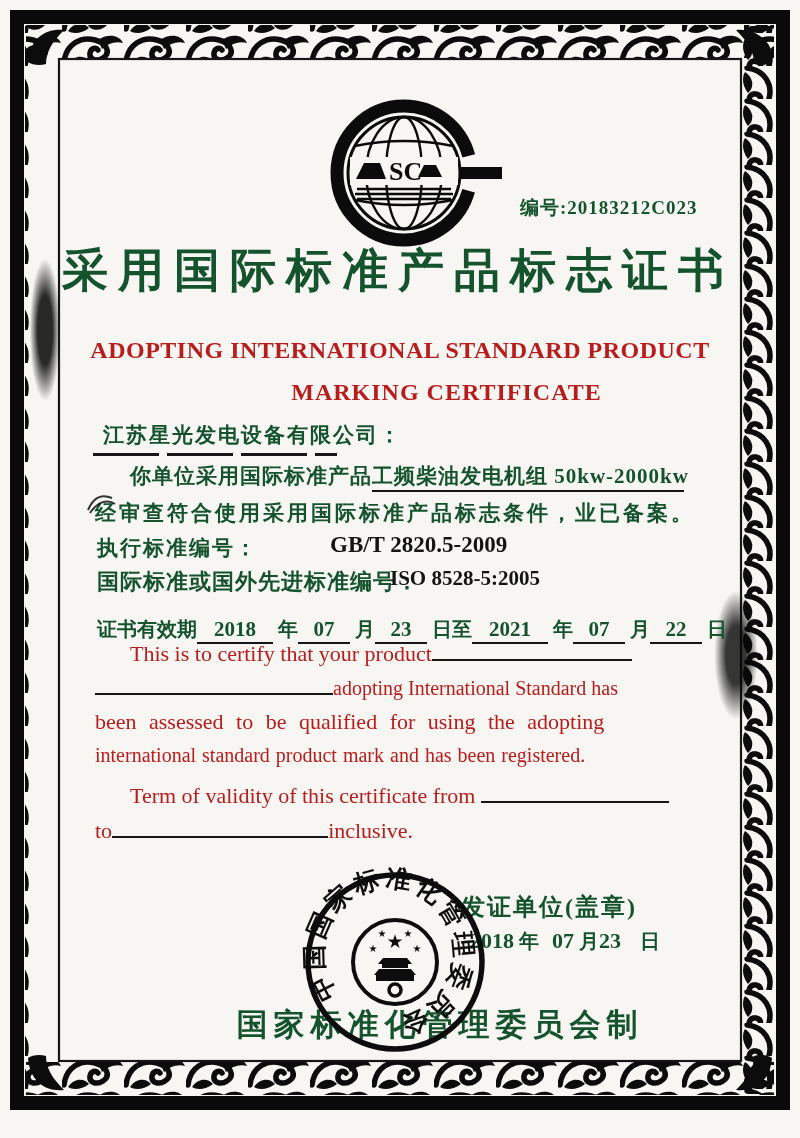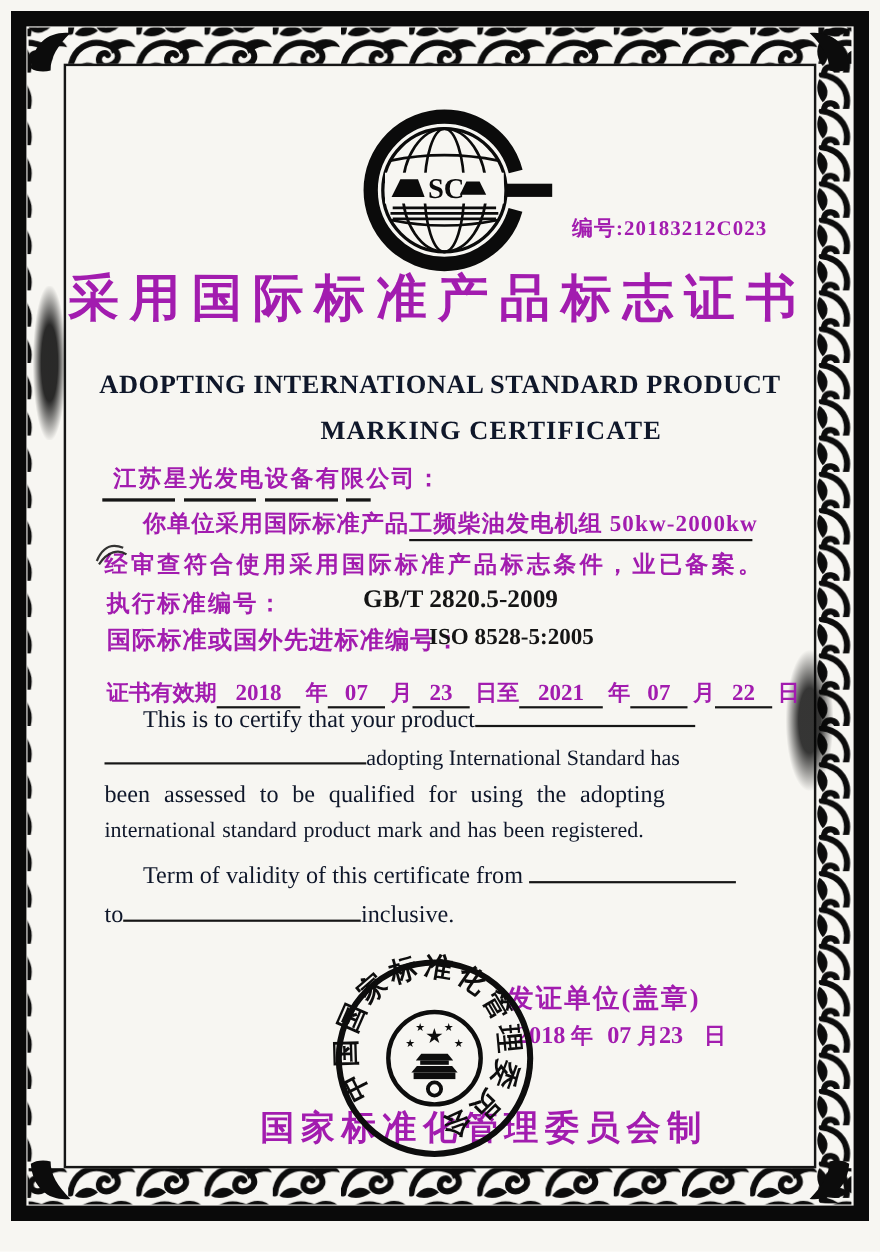--- a/index.html
+++ b/index.html
@@ -5,22 +5,22 @@
   html,body{margin:0;padding:0;}
   .page{
     position:relative;
     width:800px;height:1138px;
     background:#f7f6f2;
     overflow:hidden;
     font-family:"Liberation Serif","DejaVu Serif",serif;
     color:#141414;
   }
   .abs{position:absolute;}
-  .cn{font-family:"Liberation Serif","DejaVu Serif",serif;font-weight:700;color:#a21caf;}
-  .en{font-family:"Liberation Serif",serif;color:#0f172a;}
+  .cn{font-family:"Liberation Serif","DejaVu Serif",serif;font-weight:700;color:#14532d;}
+  .en{font-family:"Liberation Serif",serif;color:#b91c1c;}
   .b{font-weight:700;font-family:"Liberation Serif",serif;}
   .blank{display:inline-block;border-bottom:2px solid #161616;height:1.0em;vertical-align:baseline;}
   .vblank{display:inline-block;border-bottom:2px solid #161616;text-align:center;font-weight:700;
           font-family:"Liberation Serif",serif;vertical-align:baseline;}
   .center{text-align:center;}
   .smudge{pointer-events:none;}
 </style>
 </head>
 <body>
 

